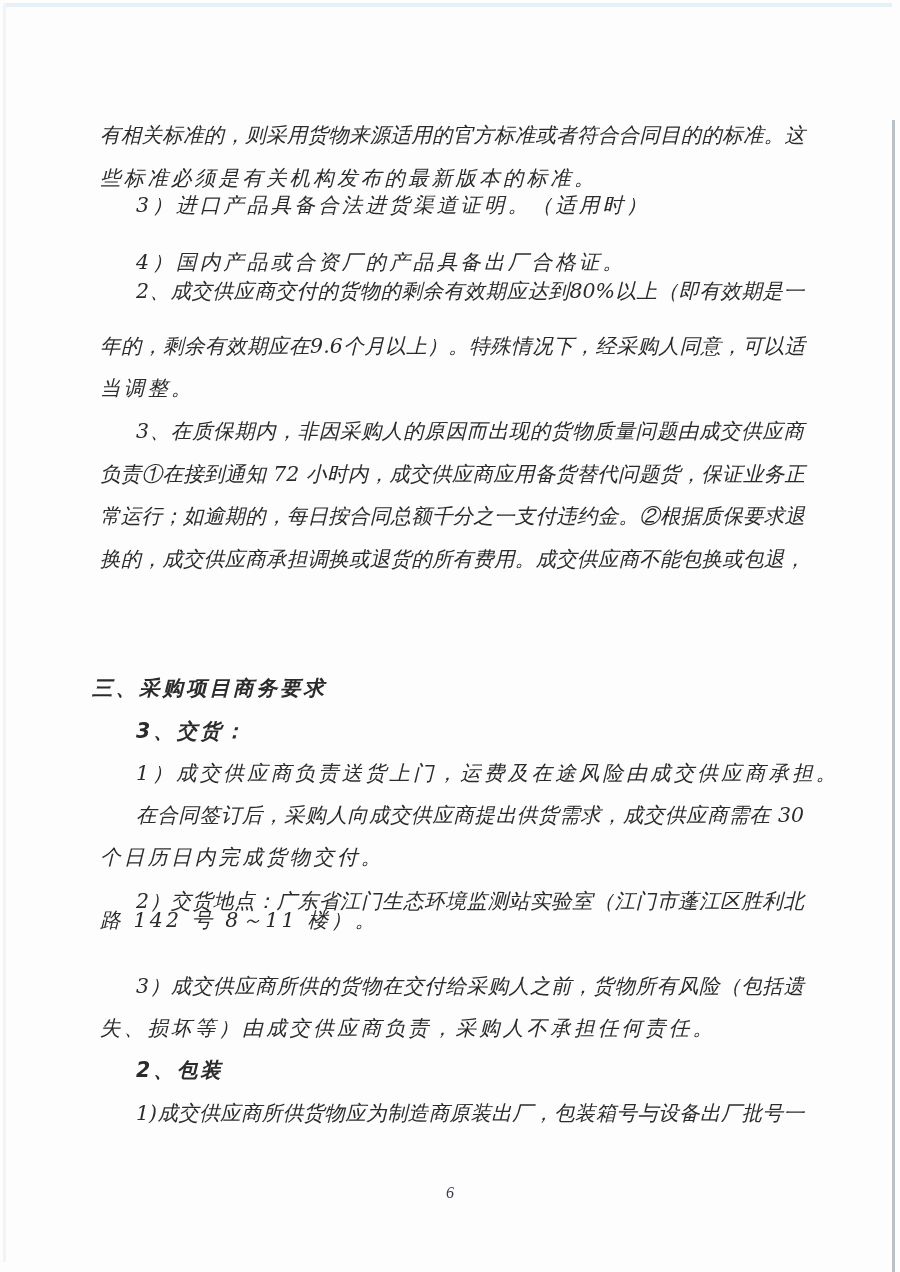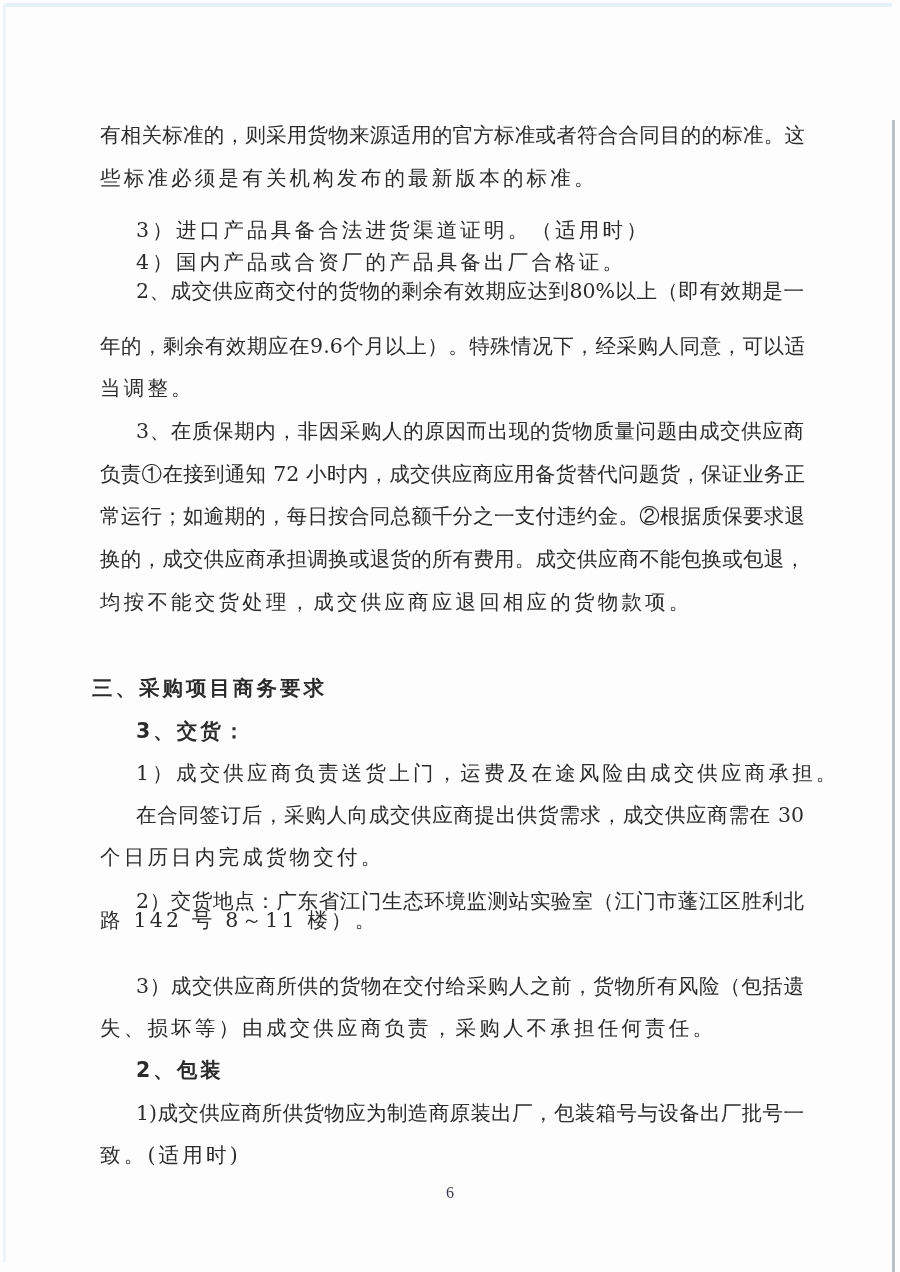--- a/index.html
+++ b/index.html
@@ -13,20 +13,21 @@
     position: relative;
     overflow: hidden;
     font-family: "DejaVu Serif", "Liberation Serif", serif;
     color: #2b2b2b;
   }
   .page {
     position: absolute;
     left: 0; top: 0;
     width: 900px; height: 1272px;
     background: #fdfdfd;
+    font-style: italic;
   }
   .scan-top {
     position: absolute;
     left: 4px; right: 8px; top: 3px;
     height: 4px;
     background: #e6f0f7;
   }
   .scan-left {
     position: absolute;
     left: 3px; top: 3px; bottom: 10px;
@@ -78,42 +79,40 @@
 </head>
 <body>
 
 <div class="page">
   <div class="scan-top"></div>
   <div class="scan-left"></div>
   <div class="scan-right"></div>
 
   <div class="line justify" style="top:120px">有相关标准的，则采用货物来源适用的官方标准或者符合合同目的的标准。这</div>
   <div class="line" style="top:163px">些标准必须是有关机构发布的最新版本的标准。</div>
-  <div class="line indent" style="top:215px">3）进口产品具备合法进货渠道证明。（适用时）</div>
+  <div class="line indent" style="top:190px">3）进口产品具备合法进货渠道证明。（适用时）</div>
   <div class="line indent" style="top:247px">4）国内产品或合资厂的产品具备出厂合格证。</div>
 
   <div class="line indent justify" style="top:276px">2、成交供应商交付的货物的剩余有效期应达到80%以上（即有效期是一</div>
   <div class="line justify" style="top:331px">年的，剩余有效期应在9.6个月以上）。特殊情况下，经采购人同意，可以适</div>
   <div class="line" style="top:373px">当调整。</div>
 
   <div class="line indent justify" style="top:416px">3、在质保期内，非因采购人的原因而出现的货物质量问题由成交供应商</div>
   <div class="line justify" style="top:459px">负责①在接到通知 72 小时内，成交供应商应用备货替代问题货，保证业务正</div>
   <div class="line justify" style="top:501px">常运行；如逾期的，每日按合同总额千分之一支付违约金。②根据质保要求退</div>
   <div class="line justify" style="top:544px">换的，成交供应商承担调换或退货的所有费用。成交供应商不能包换或包退，</div>
-  <div class="line" style="top:587px">均按不能交货处理，成交供应商应退回相应的货物款项。</div>
 
   <div class="line heading h1" style="top:673px">三、采购项目商务要求</div>
   <div class="line indent heading" style="top:716px">3、交货：</div>
 
   <div class="line indent" style="top:758px">1）成交供应商负责送货上门，运费及在途风险由成交供应商承担。</div>
   <div class="line indent justify" style="top:800px">在合同签订后，采购人向成交供应商提出供货需求，成交供应商需在 30</div>
   <div class="line" style="top:842px">个日历日内完成货物交付。</div>
   <div class="line indent justify" style="top:886px">2）交货地点：广东省江门生态环境监测站实验室（江门市蓬江区胜利北</div>
   <div class="line" style="top:905px">路 142 号 8～11 楼）。</div>
   <div class="line indent justify" style="top:971px">3）成交供应商所供的货物在交付给采购人之前，货物所有风险（包括遗</div>
   <div class="line" style="top:1013px">失、损坏等）由成交供应商负责，采购人不承担任何责任。</div>
 
   <div class="line indent heading" style="top:1055px">2、包装</div>
   <div class="line indent justify" style="top:1098px">1)成交供应商所供货物应为制造商原装出厂，包装箱号与设备出厂批号一</div>
-  <div class="line" style="top:1140px">致。(适用时)</div>
 
   <div class="page-number">6</div>
 </div>
 
 </body></html>

